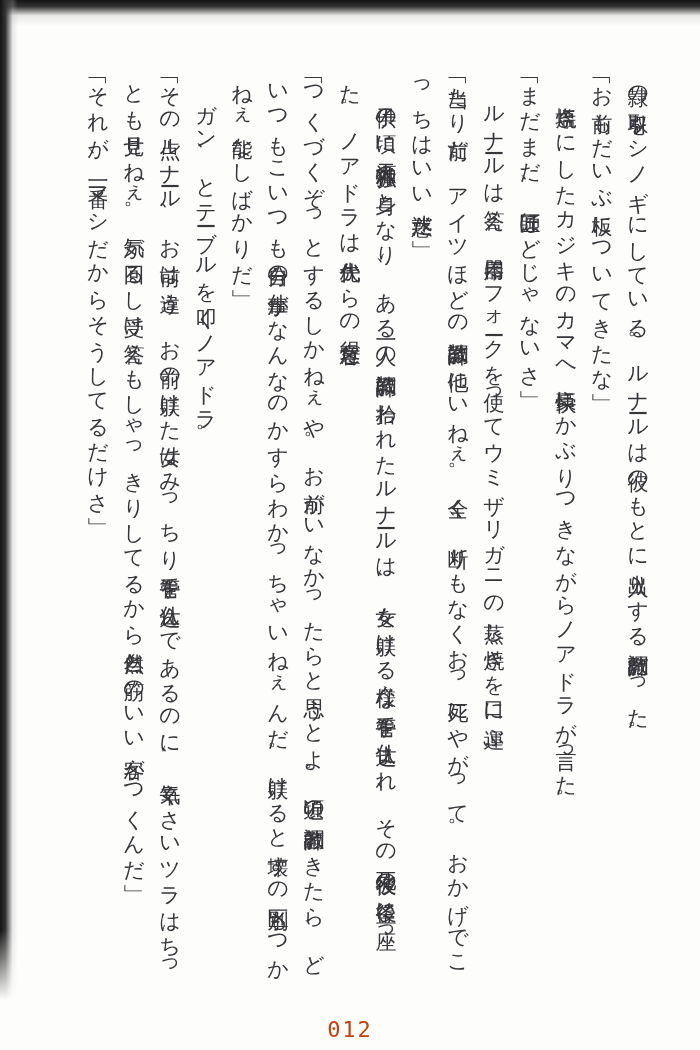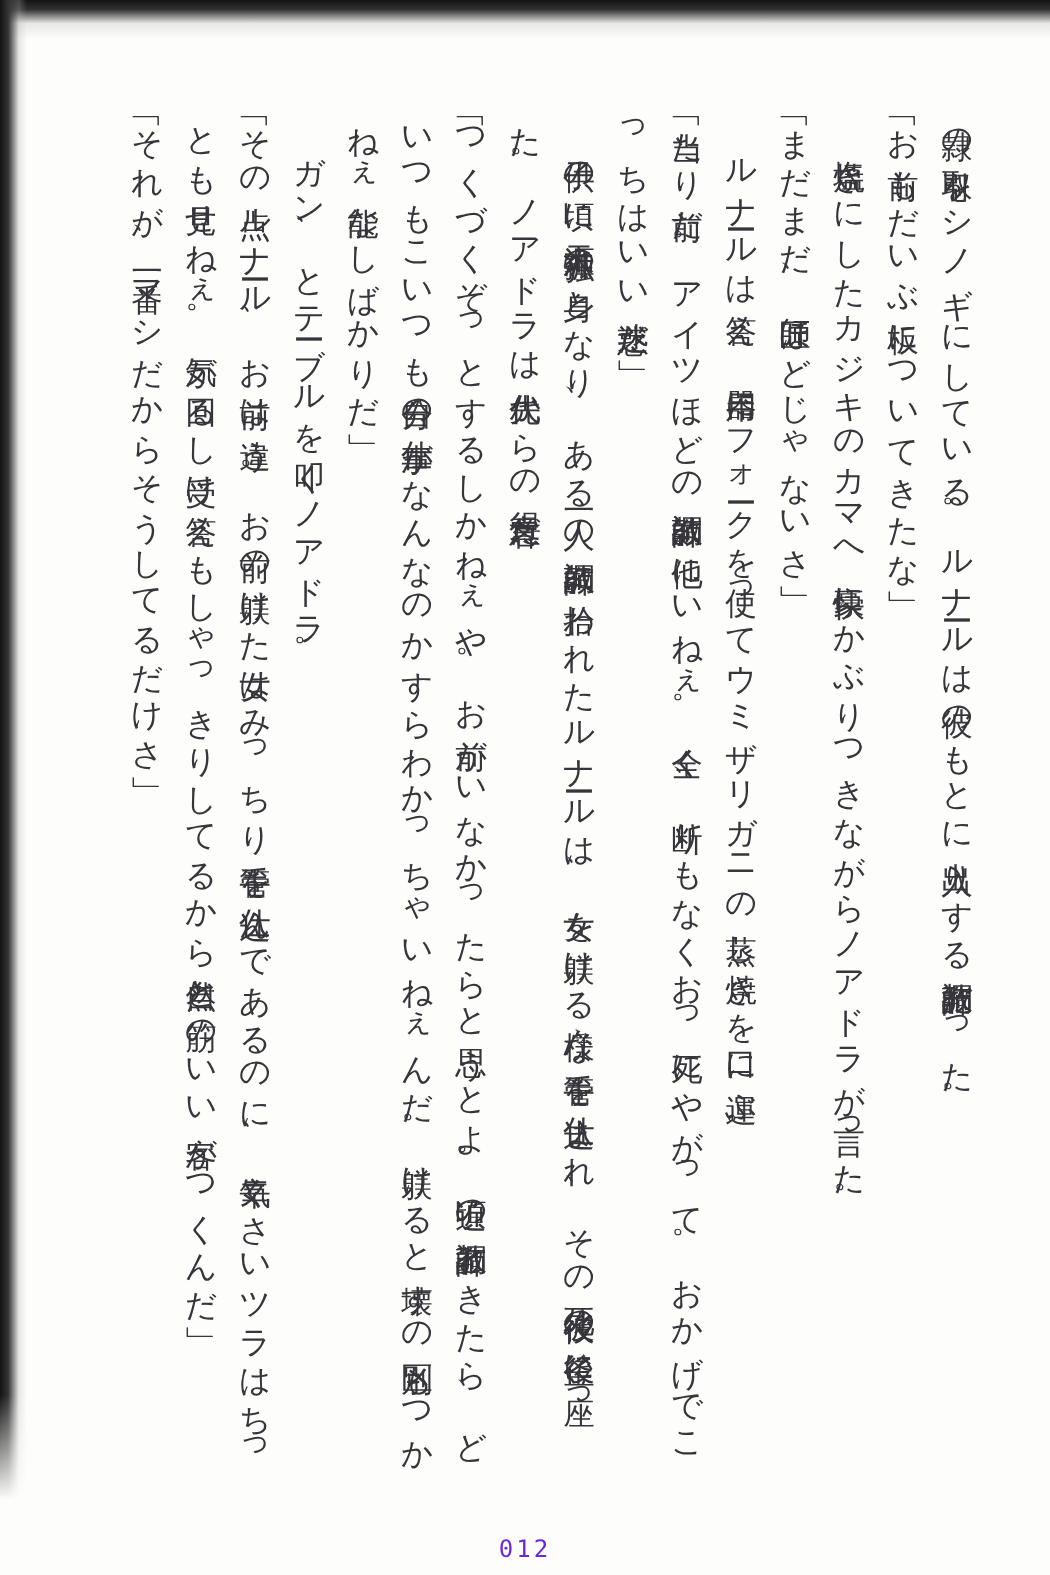--- a/index.html
+++ b/index.html
@@ -65,23 +65,23 @@
   }
   .para.indent {
     text-indent: 1em;
   }
   .page-number {
     position: absolute;
     left: 0; right: 0;
     bottom: 8px;
     text-align: center;
     font-family: "DejaVu Sans Mono", "Liberation Mono", monospace;
-    font-size: 16px;
+    font-size: 22px;
     letter-spacing: 2px;
-    color: #6d28d9;
+    color: #c2410c;
   }
 </style>
 </head>
 <body>
 
 <div class="page">
   <div class="edge edge-top"></div>
   <div class="edge edge-left"></div>
 
   <main class="text-area">

